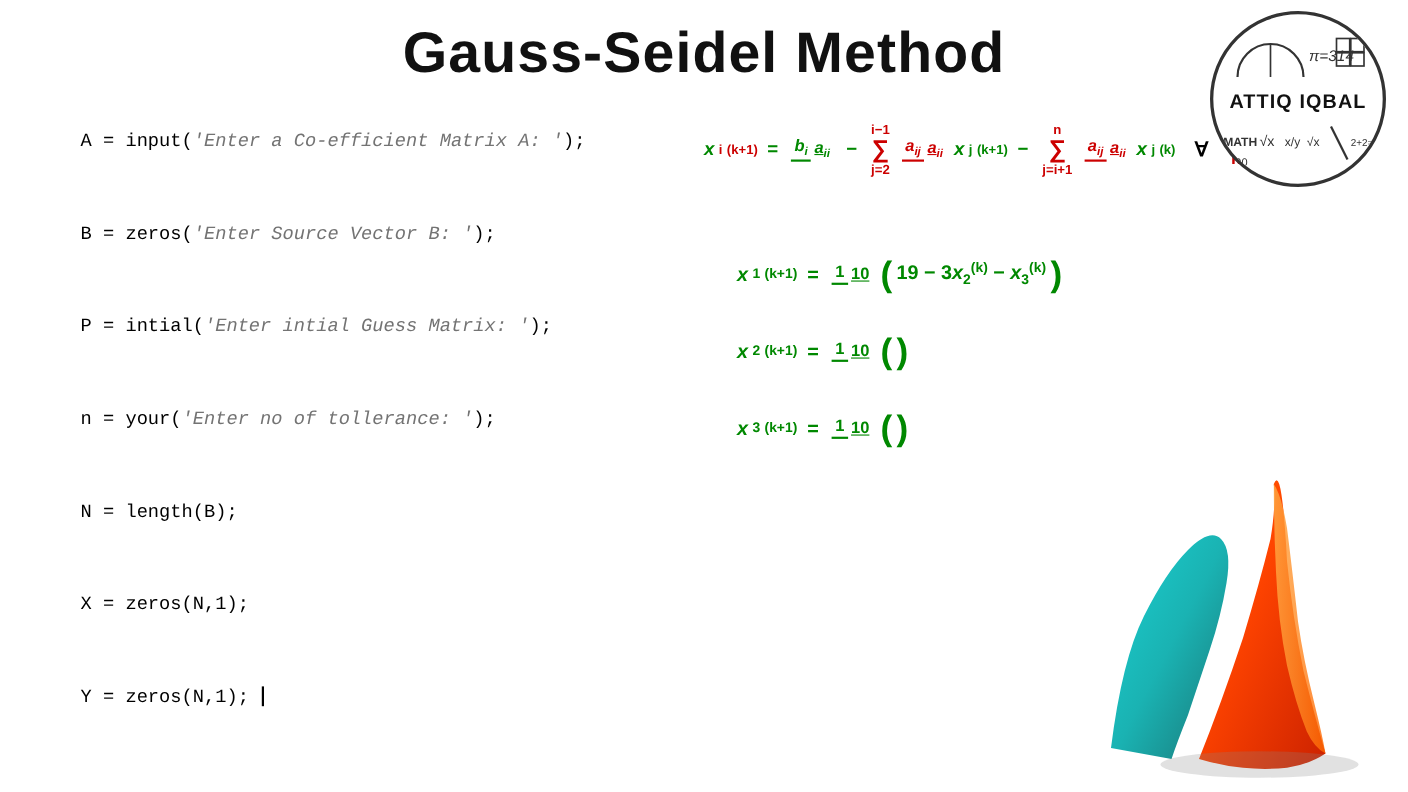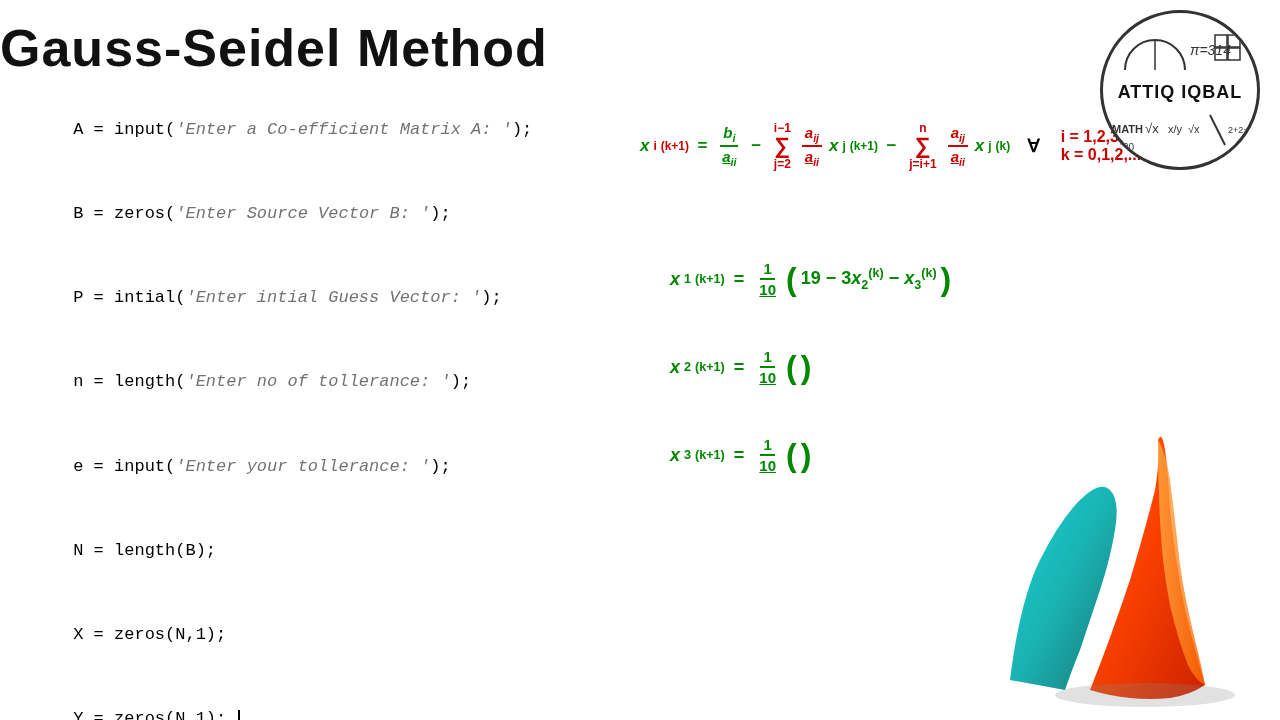--- a/index.html
+++ b/index.html
@@ -6,21 +6,21 @@
     body {
       width: 1280px;
       height: 720px;
       background: #ffffff;
       font-family: Arial, sans-serif;
       overflow: hidden;
       position: relative;
     }
 
     .main-title {
-      text-align: left;
+      text-align: center;
       font-size: 52px;
       font-weight: 900;
       color: #111;
       padding: 18px 0 10px 0;
       letter-spacing: 1px;
     }
 
     .content-area {
       display: flex;
       flex-direction: row;
@@ -143,21 +143,20 @@
       width: 2px;
       height: 18px;
       background: #000;
       vertical-align: middle;
       margin-left: 2px;
     }
 
     
     .frac {
       display: inline-flex;
-      flex-direction: column;
       align-items: center;
       vertical-align: middle;
       margin: 16px 3px;
       font-size: 15px;
     }
     .frac .num {
       border-bottom: 2px solid currentColor;
       padding: 0 3px 1px 3px;
       font-size: 15px;
     }
@@ -218,27 +217,24 @@
 <div class="content-area">
 
   <div class="code-section">
     <div class="code-line">
       <span class="code-black">A = input(</span><span class="code-green">'Enter a Co-efficient Matrix A: '</span><span class="code-black">);</span>
     </div>
     <div class="code-line">
       <span class="code-black">B = zeros(</span><span class="code-green">'Enter Source Vector B: '</span><span class="code-black">);</span>
     </div>
     <div class="code-line">
-      <span class="code-black">P = intial(</span><span class="code-green">'Enter intial Guess Vector: '</span><span class="code-black">);</span>
-    </div>
-    <div class="code-line">
-      <span class="code-black">n = length(</span><span class="code-green">'Enter no of tollerance: '</span><span class="code-black">);</span>
-    </div>
-    <div class="code-line">
-      <span class="code-black">e = input(</span><span class="code-green">'Enter your tollerance: '</span><span class="code-black">);</span>
+      <span class="code-black">P = intial(</span><span class="code-green">'Enter intial Guess Matrix: '</span><span class="code-black">);</span>
+    </div>
+    <div class="code-line">
+      <span class="code-black">n = your(</span><span class="code-green">'Enter no of tollerance: '</span><span class="code-black">);</span>
     </div>
     <div class="code-line">
       <span class="code-black">N = length(B);</span>
     </div>
     <div class="code-line">
       <span class="code-black">X = zeros(N,1);</span>
     </div>
     <div class="code-line">
       <span class="code-black">Y = zeros(N,1); <span class="cursor"></span></span>
     </div>

